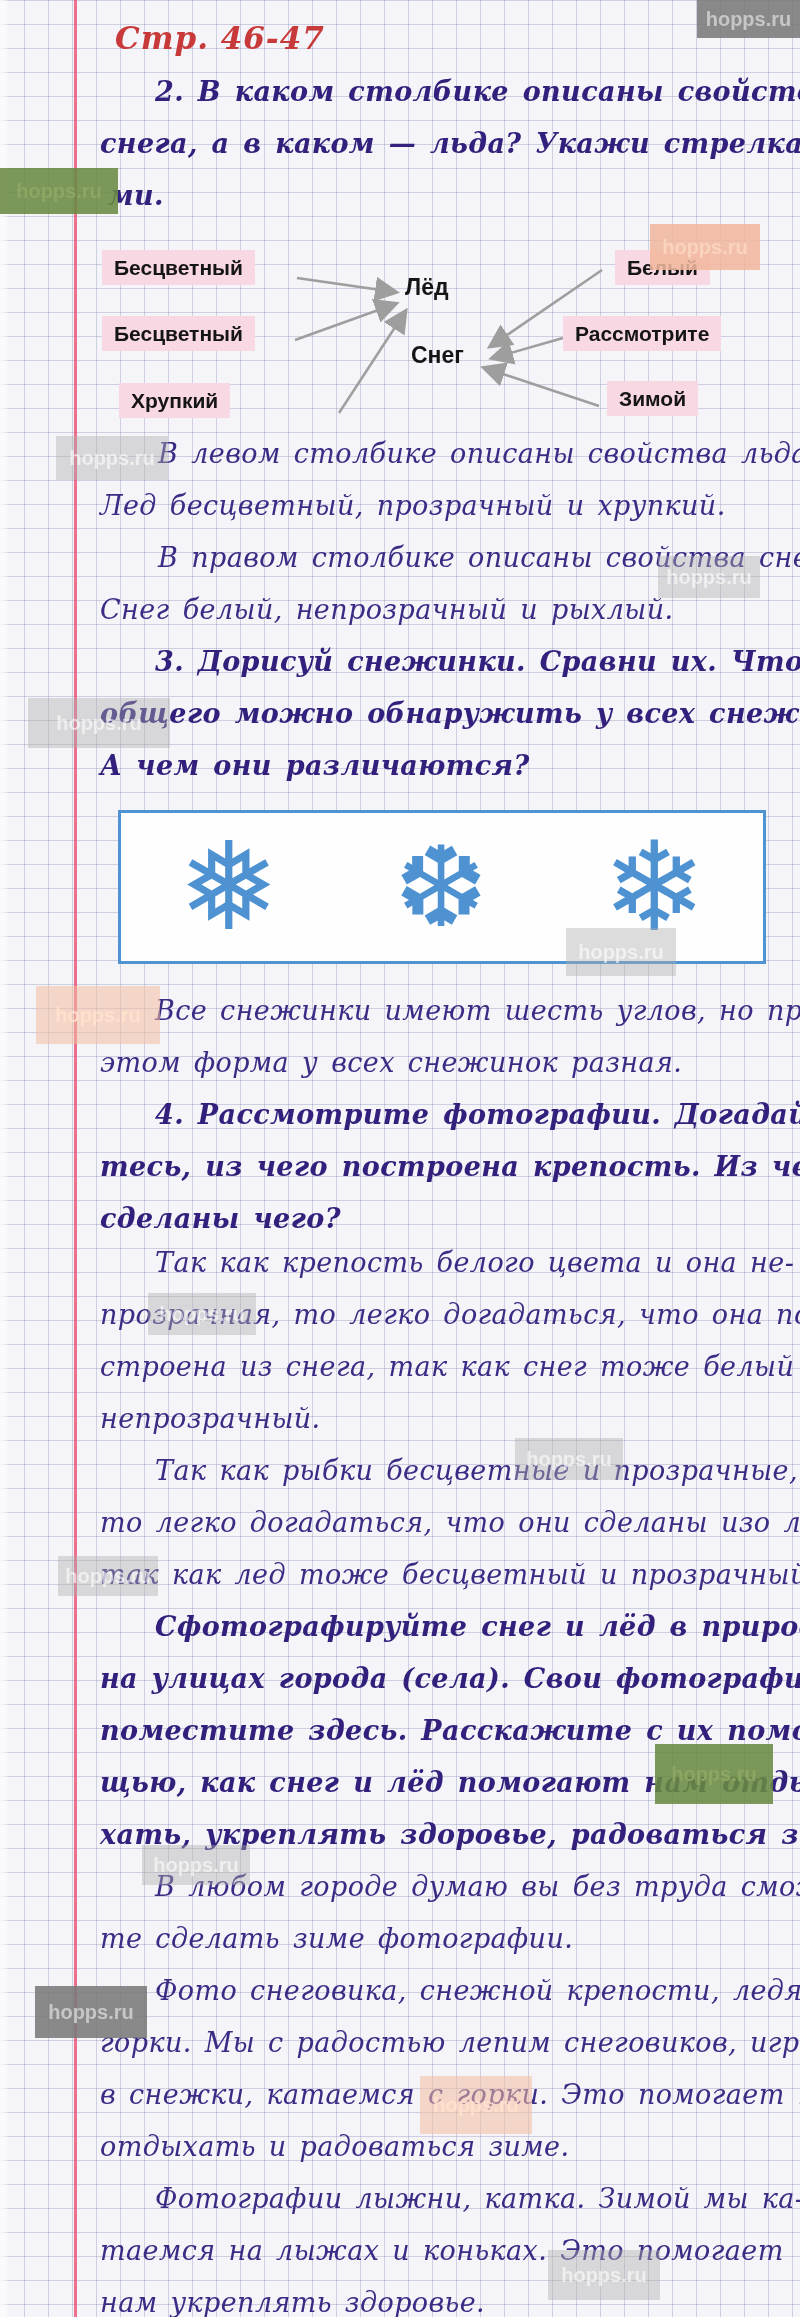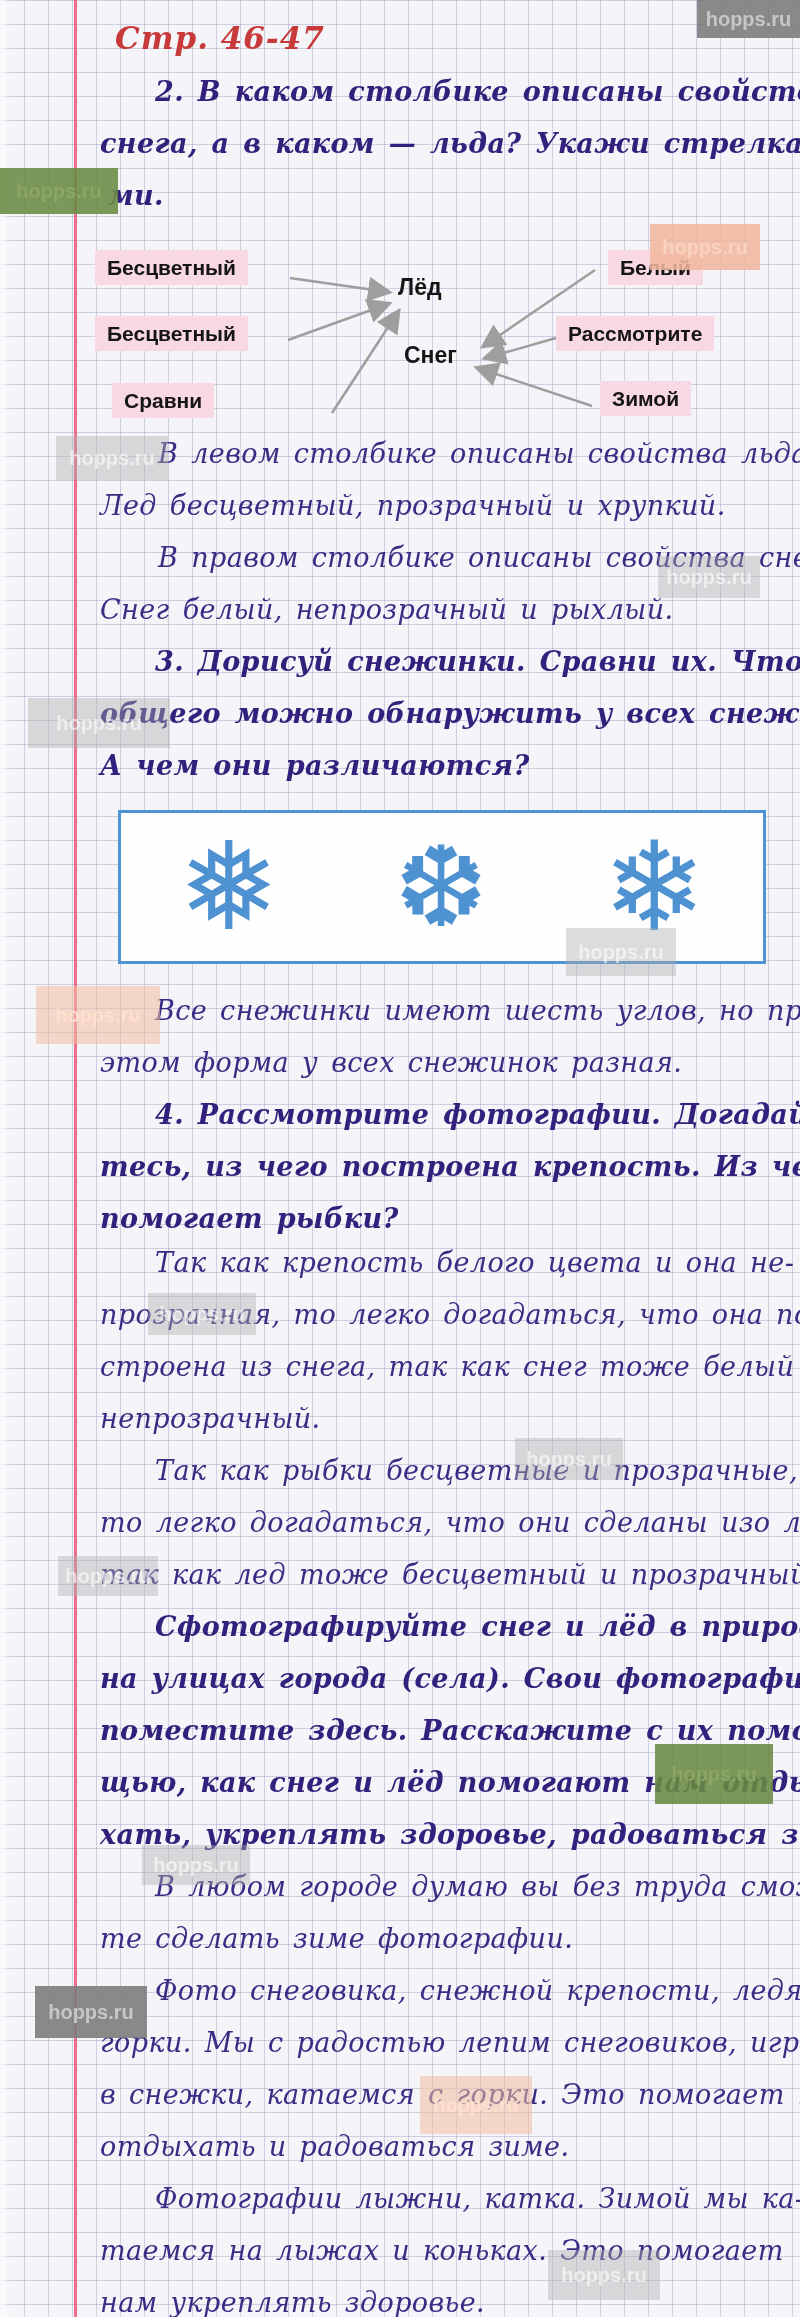--- a/index.html
+++ b/index.html
@@ -15,21 +15,21 @@
   .edge-shade{position:absolute;left:0;top:0;width:10px;height:100%;
     background:linear-gradient(to right, rgba(255,255,255,.9), rgba(255,255,255,0));}
   .margin-line{position:absolute;left:74px;top:0;width:3px;height:100%;
     background:rgba(233,74,112,.78);}
   .hw{position:absolute;white-space:nowrap;font-family:"DejaVu Serif",serif;
     font-style:italic;color:#3b2b85;font-size:27px;letter-spacing:.4px;word-spacing:4px;}
   .hw.q{font-weight:bold;color:#32207c;}
   .page-head{position:absolute;left:115px;top:20px;font-family:"DejaVu Serif",serif;
     font-style:italic;font-weight:bold;font-size:31px;color:#c83a3a;letter-spacing:1px;}
   
-  .diagram{position:absolute;left:0;top:248px;width:676px;height:200px;}
+  .diagram{position:absolute;left:7px;top:248px;width:676px;height:200px;}
   .plabel{position:absolute;background:#f8d8e2;color:#151515;
     font-family:"Liberation Sans",sans-serif;font-weight:bold;font-size:21px;
     padding:7px 12px;line-height:1;}
   .clabel{position:absolute;color:#151515;font-family:"Liberation Sans",sans-serif;
     font-weight:bold;font-size:23px;line-height:1;}
   .arrows{position:absolute;left:0;top:0;pointer-events:none;}
   
   .snowbox{position:absolute;left:118px;top:810px;width:648px;height:154px;
     background:#fefefe;border:3px solid #4f93d2;box-sizing:border-box;
     display:flex;align-items:center;justify-content:space-around;}
@@ -67,21 +67,21 @@
         <line x1="290" y1="30" x2="388" y2="44"></line>
         <line x1="288" y1="92" x2="388" y2="56"></line>
         <line x1="332" y1="165" x2="398" y2="64"></line>
         <line x1="595" y1="22" x2="484" y2="98"></line>
         <line x1="556" y1="90" x2="486" y2="110"></line>
         <line x1="592" y1="158" x2="478" y2="120"></line>
       </g>
     </svg>
     <div class="plabel" style="left:95px;top:2px">Бесцветный</div>
     <div class="plabel" style="left:95px;top:68px">Бесцветный</div>
-    <div class="plabel" style="left:112px;top:135px">Сравни</div>
+    <div class="plabel" style="left:112px;top:135px">Хрупкий</div>
     <div class="clabel" style="left:398px;top:28px">Лёд</div>
     <div class="clabel" style="left:404px;top:96px">Снег</div>
     <div class="plabel" style="left:608px;top:2px">Белый</div>
     <div class="plabel" style="left:556px;top:68px">Рассмотрите</div>
     <div class="plabel" style="left:600px;top:133px">Зимой</div>
   </div>
 
   <div class="snowbox">
     <span class="flake f1">❅</span>
     <span class="flake f2">❆</span>
@@ -96,21 +96,21 @@
       <div class="hw" style="left: 100px; top: 490px;">Лед бесцветный, прозрачный и хрупкий.</div>
       <div class="hw" style="left: 158px; top: 542px;">В правом столбике описаны свойства снега.</div>
       <div class="hw" style="left: 100px; top: 594px;">Снег белый, непрозрачный и рыхлый.</div>
       <div class="hw q" style="left: 155px; top: 646px;">3. Дорисуй снежинки. Сравни их. Что</div>
       <div class="hw q" style="left: 100px; top: 698px;">общего можно обнаружить у всех снежинок?</div>
       <div class="hw q" style="left: 100px; top: 750px;">А чем они различаются?</div>
       <div class="hw" style="left: 155px; top: 995px;">Все снежинки имеют шесть углов, но при</div>
       <div class="hw" style="left: 100px; top: 1047px;">этом форма у всех снежинок разная.</div>
       <div class="hw q" style="left: 155px; top: 1099px;">4. Рассмотрите фотографии. Догадай-</div>
       <div class="hw q" style="left: 100px; top: 1151px;">тесь, из чего построена крепость. Из чего</div>
-      <div class="hw q" style="left: 100px; top: 1203px;">помогает рыбки?</div>
+      <div class="hw q" style="left: 100px; top: 1203px;">сделаны чего?</div>
       <div class="hw" style="left: 155px; top: 1247px;">Так как крепость белого цвета и она не-</div>
       <div class="hw" style="left: 100px; top: 1299px;">прозрачная, то легко догадаться, что она по-</div>
       <div class="hw" style="left: 100px; top: 1351px;">строена из снега, так как снег тоже белый и</div>
       <div class="hw" style="left: 100px; top: 1403px;">непрозрачный.</div>
       <div class="hw" style="left: 155px; top: 1455px;">Так как рыбки бесцветные и прозрачные,</div>
       <div class="hw" style="left: 100px; top: 1507px;">то легко догадаться, что они сделаны изо льда,</div>
       <div class="hw" style="left: 100px; top: 1559px;">так как лед тоже бесцветный и прозрачный.</div>
       <div class="hw q" style="left: 155px; top: 1611px;">Сфотографируйте снег и лёд в природе,</div>
       <div class="hw q" style="left: 100px; top: 1663px;">на улицах города (села). Свои фотографии</div>
       <div class="hw q" style="left: 100px; top: 1715px;">поместите здесь. Расскажите с их помо-</div>

